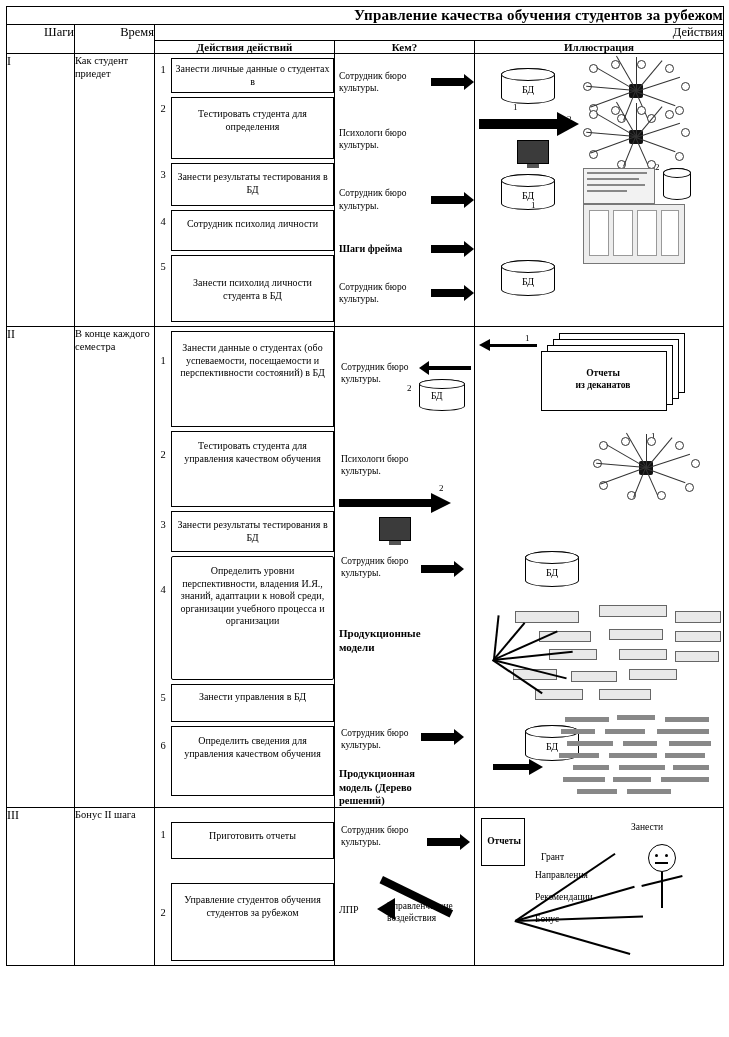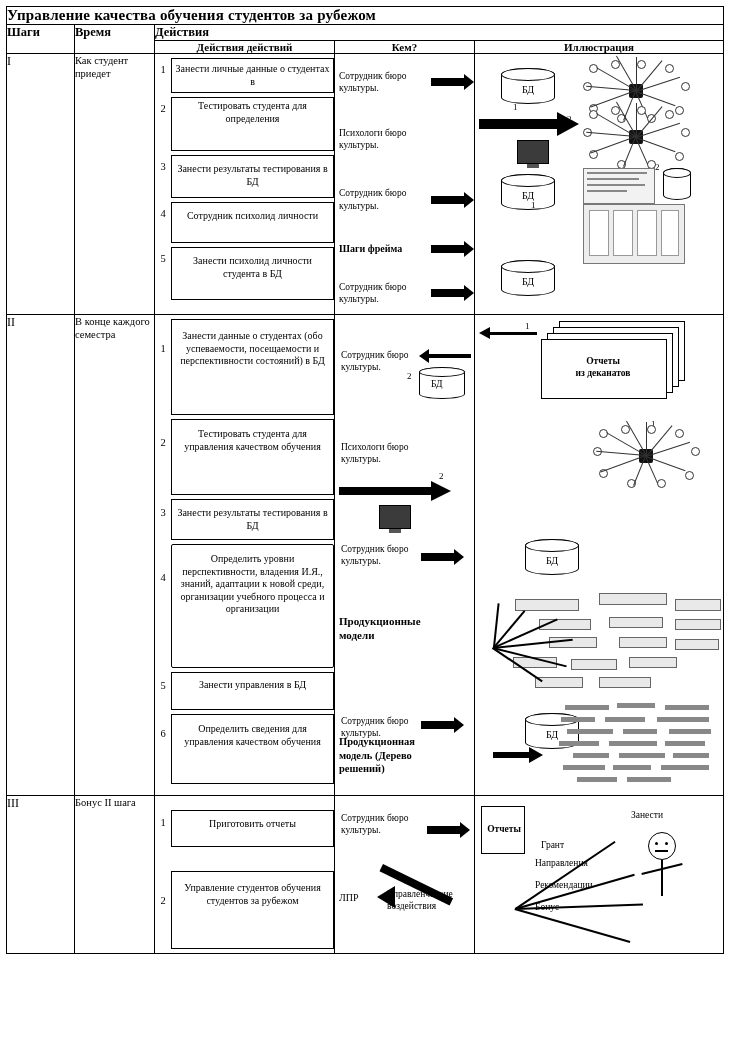--- a/index.html
+++ b/index.html
@@ -1,21 +1,21 @@
 <!DOCTYPE html>
 <html><head>
 <meta charset="utf-8">
 <style>
   html,body{margin:0;padding:0;background:#fff;}
   body{font-family:"Liberation Serif", serif; color:#000;}
   .page{width:729px;height:1037px;position:relative;box-sizing:border-box;padding:6px;}
   table.main{border-collapse:collapse;width:717px;table-layout:fixed;}
   table.main td, table.main th{border:1px solid #000;vertical-align:top;padding:0;}
-  .title{font-weight:bold;font-size:15px;text-align:left;padding:7px 0 8px 0;letter-spacing:.2px;margin-left:40px;}
-  .hdr{font-weight:bold;font-size:12.5px;text-align:left;padding:10px 2px;}
+  .title{font-weight:bold;font-size:15px;text-align:right;padding:7px 0 8px 0;letter-spacing:.2px;margin-left:40px;}
+  .hdr{font-weight:normal;font-size:12.5px;text-align:right;padding:10px 2px;}
   .hdr2{font-weight:bold;font-size:11px;text-align:center;padding:7px 2px;}
   .roman{font-size:12px;padding:8px 0 0 6px;}
   .timecell{font-size:10.5px;padding:8px 4px 0 6px;line-height:1.25;}
   .stepsbox{padding:4px 2px 6px 2px;}
   .steprow{display:flex;align-items:flex-start;margin:4px 0 4px 0;}
   .stepnum{width:16px;text-align:center;font-size:10.5px;padding-top:6px;flex:0 0 16px;}
   .stepbox{border:1px solid #000;flex:1;min-height:22px;font-size:10px;text-align:center;
            padding:4px 3px;line-height:1.25;}
   .actor{font-size:9.5px;line-height:1.3;padding:2px 2px;}
   .illcell{position:relative;}
@@ -80,33 +80,33 @@
   <tr>
     <td class="roman">I</td>
     <td class="timecell">Как студент приедет</td>
     <td class="stepsbox">
       <div class="steprow">
         <div class="stepnum">1</div>
         <div class="stepbox">Занести личные данные о студентах в</div>
       </div>
       <div class="steprow">
         <div class="stepnum">2</div>
-        <div class="stepbox" style="min-height:46px;padding-top:2px">Тестировать студента для определения</div>
+        <div class="stepbox" style="min-height:46px;padding-top:10px">Тестировать студента для определения</div>
       </div>
       <div class="steprow">
         <div class="stepnum">3</div>
         <div class="stepbox" style="min-height:30px;padding-top:7px">Занести результаты тестирования в БД</div>
       </div>
       <div class="steprow">
         <div class="stepnum">4</div>
         <div class="stepbox" style="min-height:28px;padding-top:7px">Сотрудник психолид личности</div>
       </div>
       <div class="steprow">
         <div class="stepnum">5</div>
-        <div class="stepbox" style="min-height:40px;padding-top:7px">Занести психолид личности студента в БД</div>
+        <div class="stepbox" style="min-height:40px;padding-top:21px">Занести психолид личности студента в БД</div>
       </div>
     </td>
     <td class="kemcell">
       <div class="row-flex" style="margin-top:14px">
         <div class="actor" style="width:86px">Сотрудник бюро культуры.</div>
         <div class="arrow"></div>
       </div>
       <div class="row-flex" style="margin-top:28px">
         <div class="actor" style="width:86px">Психологи бюро культуры.</div>
       </div>
@@ -260,21 +260,21 @@
         <div class="monitor" style="position:absolute;left:44px;top:190px"></div>
 
         <div class="actor" style="position:absolute;left:4px;top:226px;width:78px">Сотрудник бюро культуры.</div>
         <div class="arrow" style="position:absolute;left:86px;top:238px"></div>
 
         <div style="position:absolute;left:4px;top:300px;width:82px;font-size:11px;font-weight:bold;line-height:1.25">Продукционные модели</div>
 
         <div class="actor" style="position:absolute;left:4px;top:398px;width:78px">Сотрудник бюро культуры.</div>
         <div class="arrow" style="position:absolute;left:86px;top:406px"></div>
 
-        <div style="position:absolute;left:4px;top:420px;width:88px;font-size:10.5px;font-weight:bold;line-height:1.3">Продукционная модель (Дерево решений)</div>
+        <div style="position:absolute;left:4px;top:440px;width:88px;font-size:10.5px;font-weight:bold;line-height:1.3">Продукционная модель (Дерево решений)</div>
       </div>
     </td>
     <td class="illcell">
       <div style="position:relative;height:480px">
 
         <div style="position:absolute;left:50px;top:6px;font-size:9px">1</div>
         <div style="position:absolute;left:4px;top:14px;width:58px;height:8px">
           <div style="position:absolute;left:10px;top:3px;width:48px;height:3px;background:#000"></div>
           <div style="position:absolute;left:0;top:-2px;border-right:11px solid #000;border-top:6px solid transparent;border-bottom:6px solid transparent"></div>
         </div>

